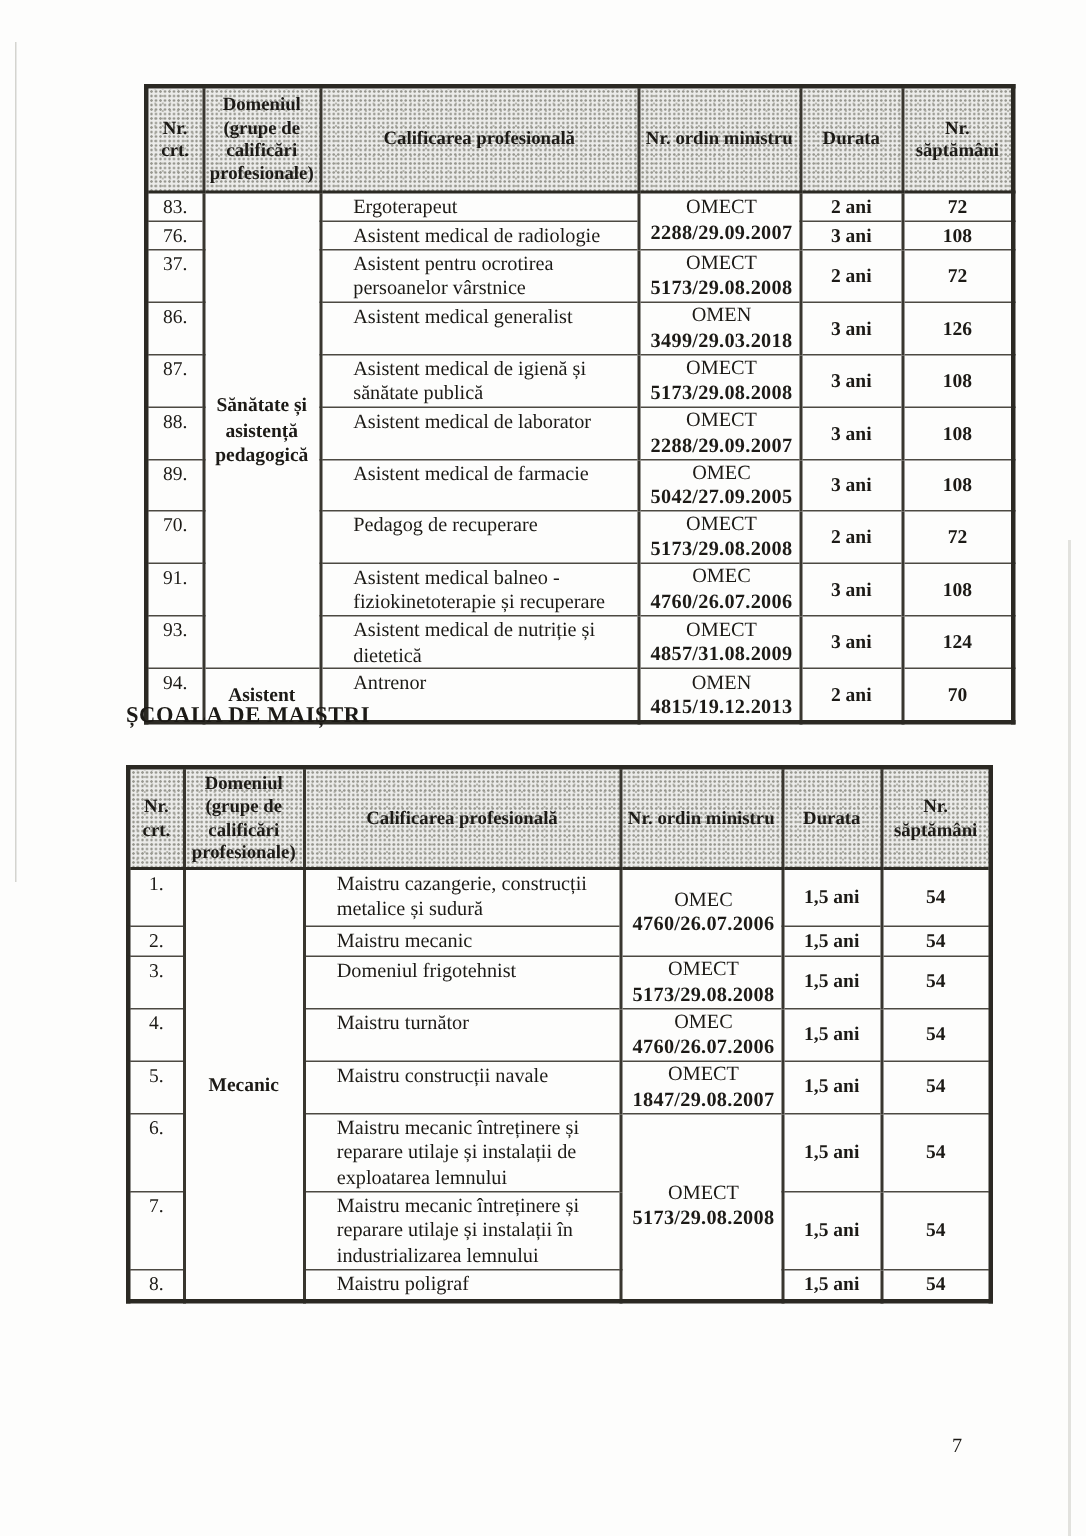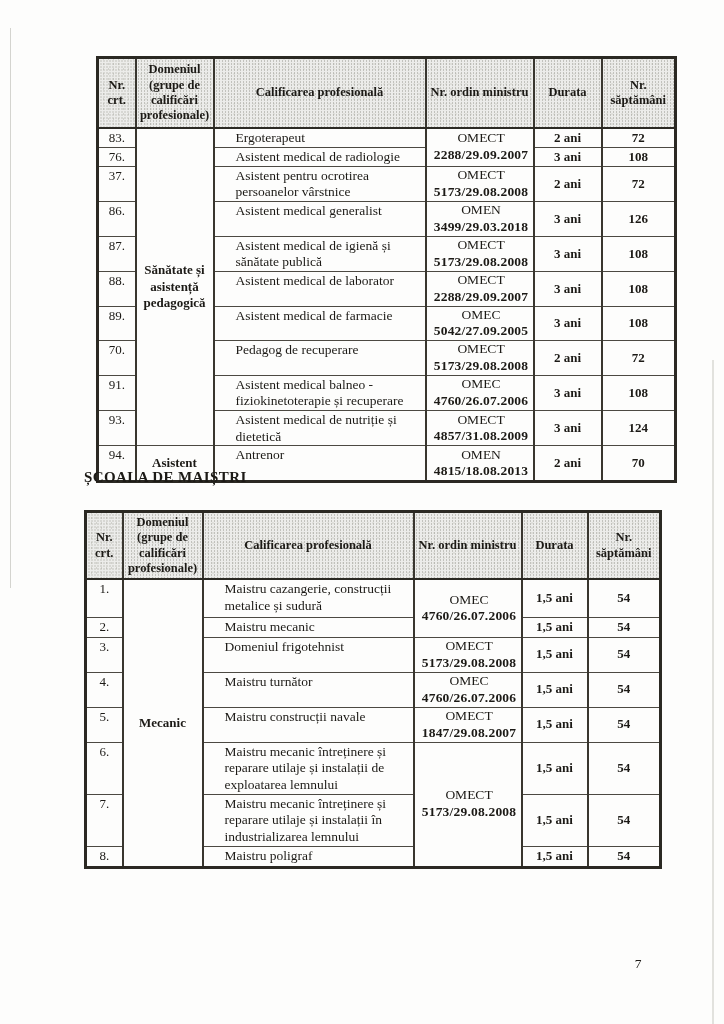--- a/index.html
+++ b/index.html
@@ -180,21 +180,21 @@
         </td>
         <td class="c-dur">3 ani</td>
         <td class="c-wk">124</td>
       </tr>
       <tr style="height:36px">
         <td class="c-nr">94.</td>
         <td class="c-dom">Asistent</td>
         <td class="c-q">Antrenor</td>
         <td class="c-ord">
           <span class="acr">OMEN</span>
-          <span class="num">4815/18.08.2013</span>
+          <span class="num">4815/19.12.2013</span>
         </td>
         <td class="c-dur">2 ani</td>
         <td class="c-wk">70</td>
       </tr>
     </tbody>
   </table>
 
   <div class="section-title">ȘCOALA DE MAIȘTRI</div>
 
   <table id="t2">

